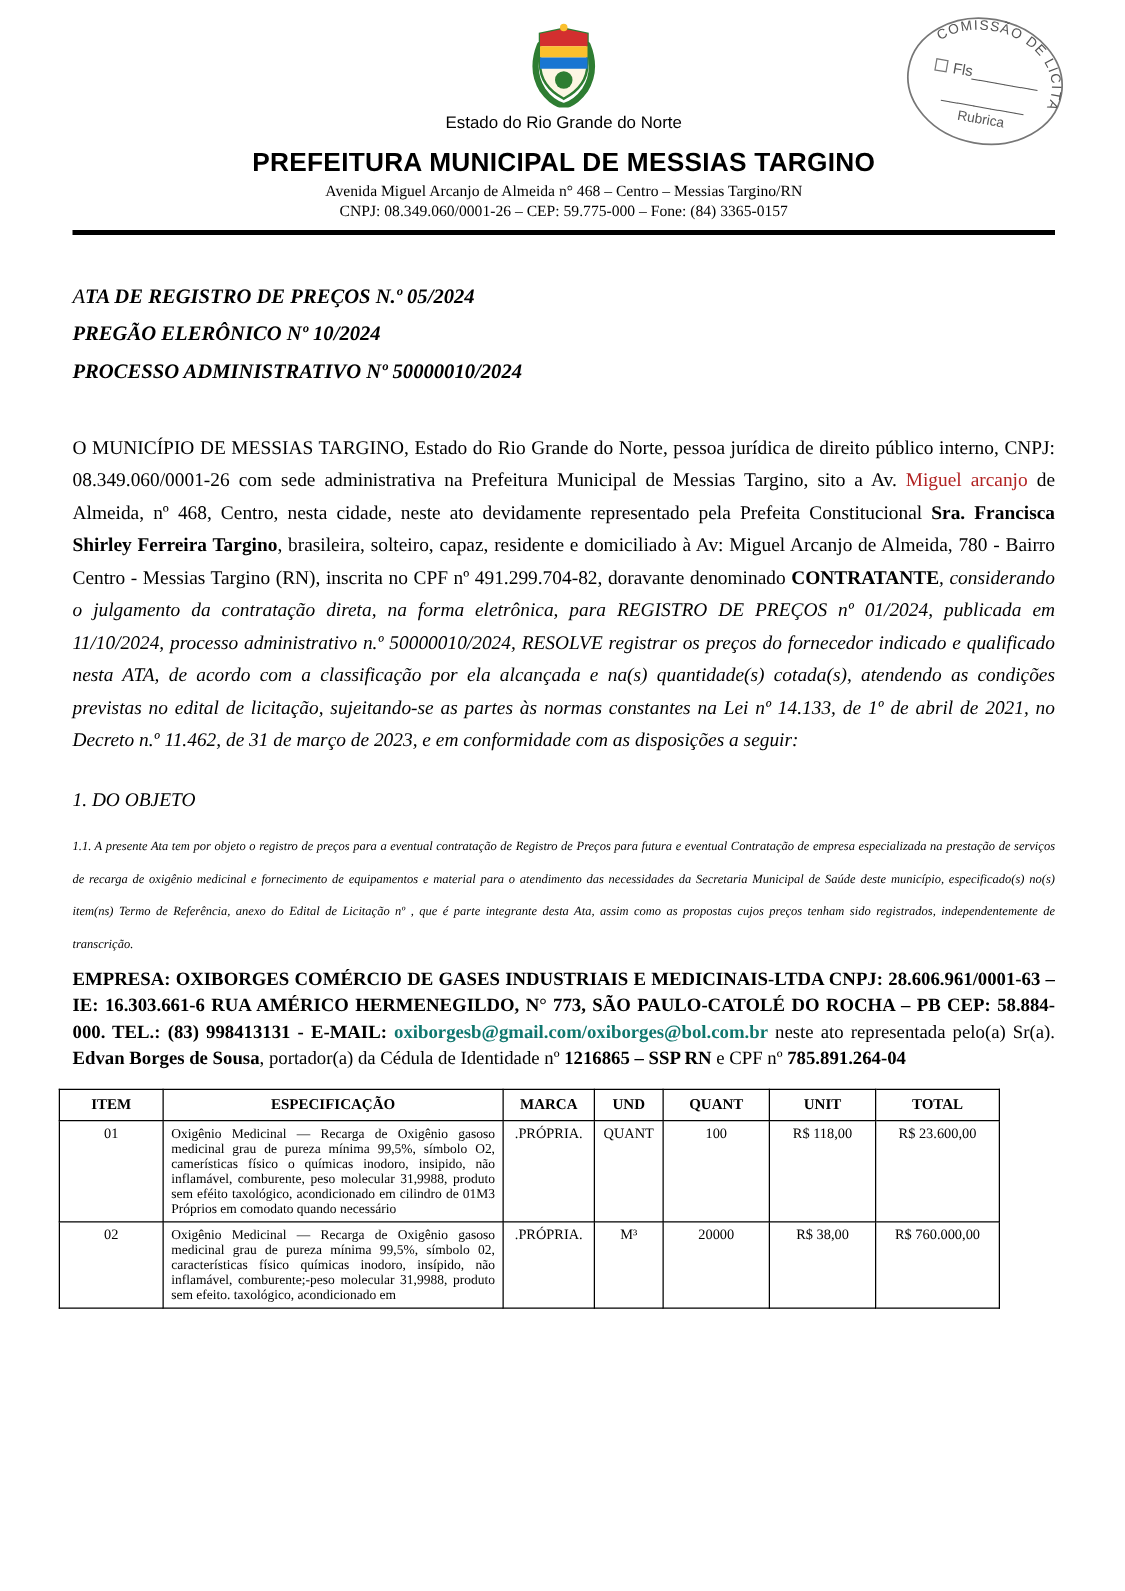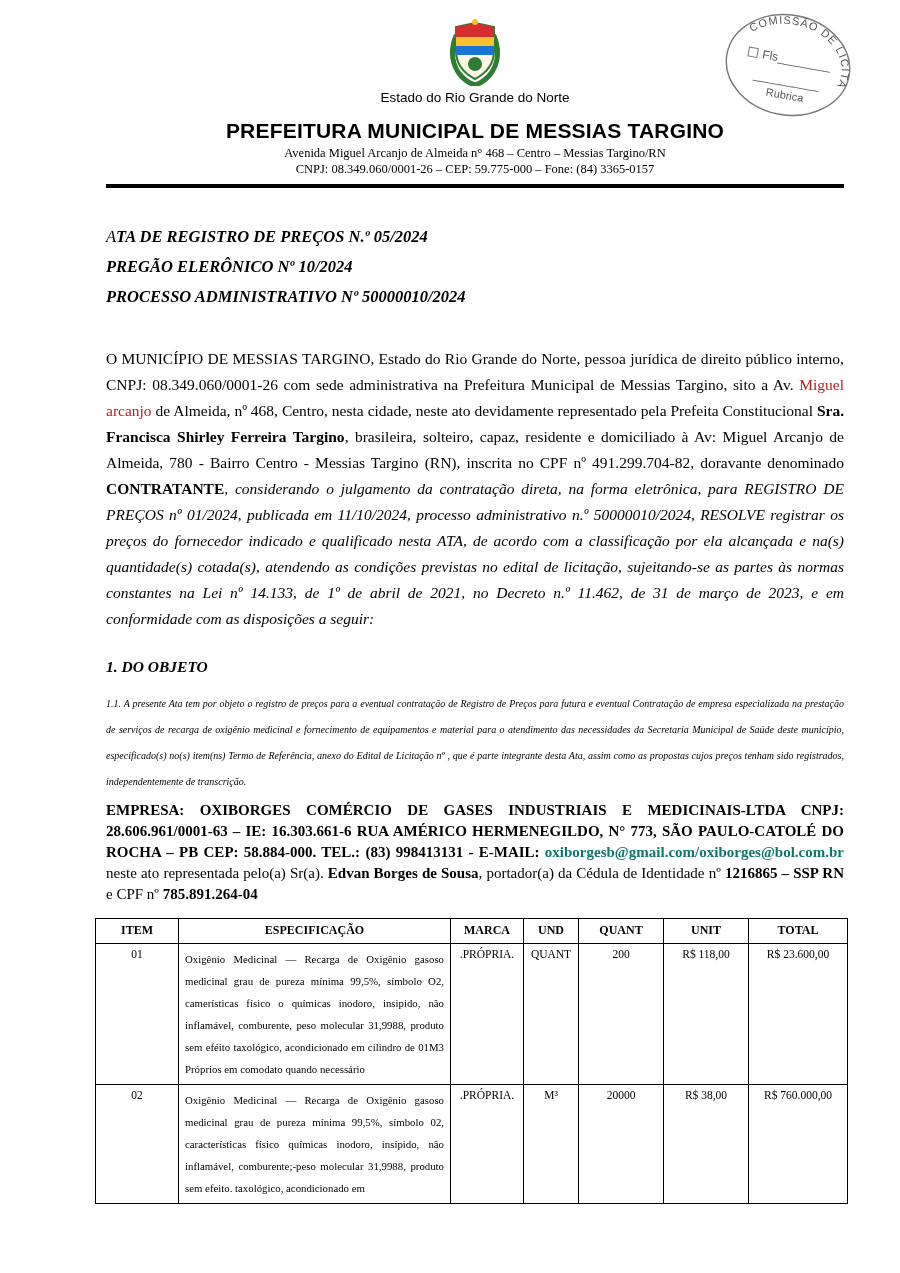--- a/index.html
+++ b/index.html
@@ -2,21 +2,21 @@
 <html><head>
 <meta charset="utf-8">
 <style>
   html,body{margin:0;padding:0}
   body{
     width:900px;height:1273px;background:#ffffff;color:#000;
     font-family:"Liberation Serif",serif;
     -webkit-font-smoothing:antialiased;
   }
   .page{position:relative;width:900px;height:1273px;background:#fff;overflow:hidden}
-  .content{padding:0 56px 0 106px}
+  .content{padding:0 56px 0 58px}
   h1,h2,p{margin:0;padding:0}
 
   
   .doc-header{text-align:center;padding-top:18px;position:relative}
   .crest svg{display:block;margin:0 auto}
   .state-line{font-family:"Liberation Sans",sans-serif;font-size:13.5px;margin-top:4px}
   .municipality{font-family:"Liberation Sans",sans-serif;font-size:21px;font-weight:700;margin:14px 0 2px;letter-spacing:.2px}
   .address-line,.cnpj-line{font-size:12.5px;line-height:16px}
   .header-rule{height:3.5px;background:#000;margin-top:7px}
 
@@ -24,31 +24,31 @@
   .stamp{position:absolute;top:8px;right:42px;width:140px;height:118px}
 
   
   .titles{margin-top:34px;font-size:16.5px;font-style:italic;line-height:30px}
   .title-lead{font-weight:400}
   .title-bold{font-weight:700}
 
   
   .intro{margin-top:34px;font-size:15.5px;line-height:26px;text-align:justify}
   .red{color:#b22222}
-  .section-heading{margin-top:26px;font-size:15.5px;font-style:italic;font-weight:700}
+  .section-heading{margin-top:26px;font-size:15.5px;font-style:italic;font-weight:400}
   .clause{margin-top:15px;font-size:10px;line-height:26px;text-align:justify;font-style:italic}
   .empresa{margin-top:5px;font-size:15px;line-height:21px;text-align:justify}
   .email-link{color:#0f766e;font-weight:700;cursor:pointer}
 
   
   .items-table{border-collapse:collapse;margin-top:13px;margin-left:-11px;table-layout:fixed;width:752px}
   .items-table th,.items-table td{border:1px solid #000;vertical-align:top;padding:4px 6px;text-align:center;overflow:hidden}
   .items-table th{font-size:12px;font-weight:700;height:16px}
   .items-table td{font-size:11.5px}
-  .items-table td.c-spec{font-size:10.8px;line-height:22px;text-align:justify}
+  .items-table td.c-spec{font-size:10.8px;line-height:12px;text-align:justify}
 </style>
 </head>
 <body>
 
 <div class="page">
 
   <div class="stamp">
     <svg width="140" height="118" viewBox="0 0 140 118">
       <g transform="rotate(10 70 57)">
         <ellipse cx="70" cy="57" rx="62" ry="50" fill="none" stroke="#777" stroke-width="1.4"></ellipse>
@@ -118,21 +118,21 @@
           <th>UNIT</th>
           <th>TOTAL</th>
         </tr>
       </thead>
       <tbody>
         <tr>
           <td class="c-item">01</td>
           <td class="c-spec">Oxigênio Medicinal — Recarga de Oxigênio gasoso medicinal grau de pureza mínima 99,5%, símbolo O2, camerísticas físico o químicas inodoro, insipido, não inflamável, comburente, peso molecular 31,9988, produto sem eféito taxológico, acondicionado em cilindro de 01M3 Próprios em comodato quando necessário</td>
           <td class="c-marca">.PRÓPRIA.</td>
           <td class="c-und">QUANT</td>
-          <td class="c-quant">200</td>
+          <td class="c-quant">100</td>
           <td class="c-unit">R$ 118,00</td>
           <td class="c-total">R$ 23.600,00</td>
         </tr>
         <tr>
           <td class="c-item">02</td>
           <td class="c-spec">Oxigênio Medicinal — Recarga de Oxigênio gasoso medicinal grau de pureza mínima 99,5%, símbolo 02, características físico químicas inodoro, insípido, não inflamável, comburente;-peso molecular 31,9988, produto sem efeito. taxológico, acondicionado em</td>
           <td class="c-marca">.PRÓPRIA.</td>
           <td class="c-und">M³</td>
           <td class="c-quant">20000</td>
           <td class="c-unit">R$ 38,00</td>

